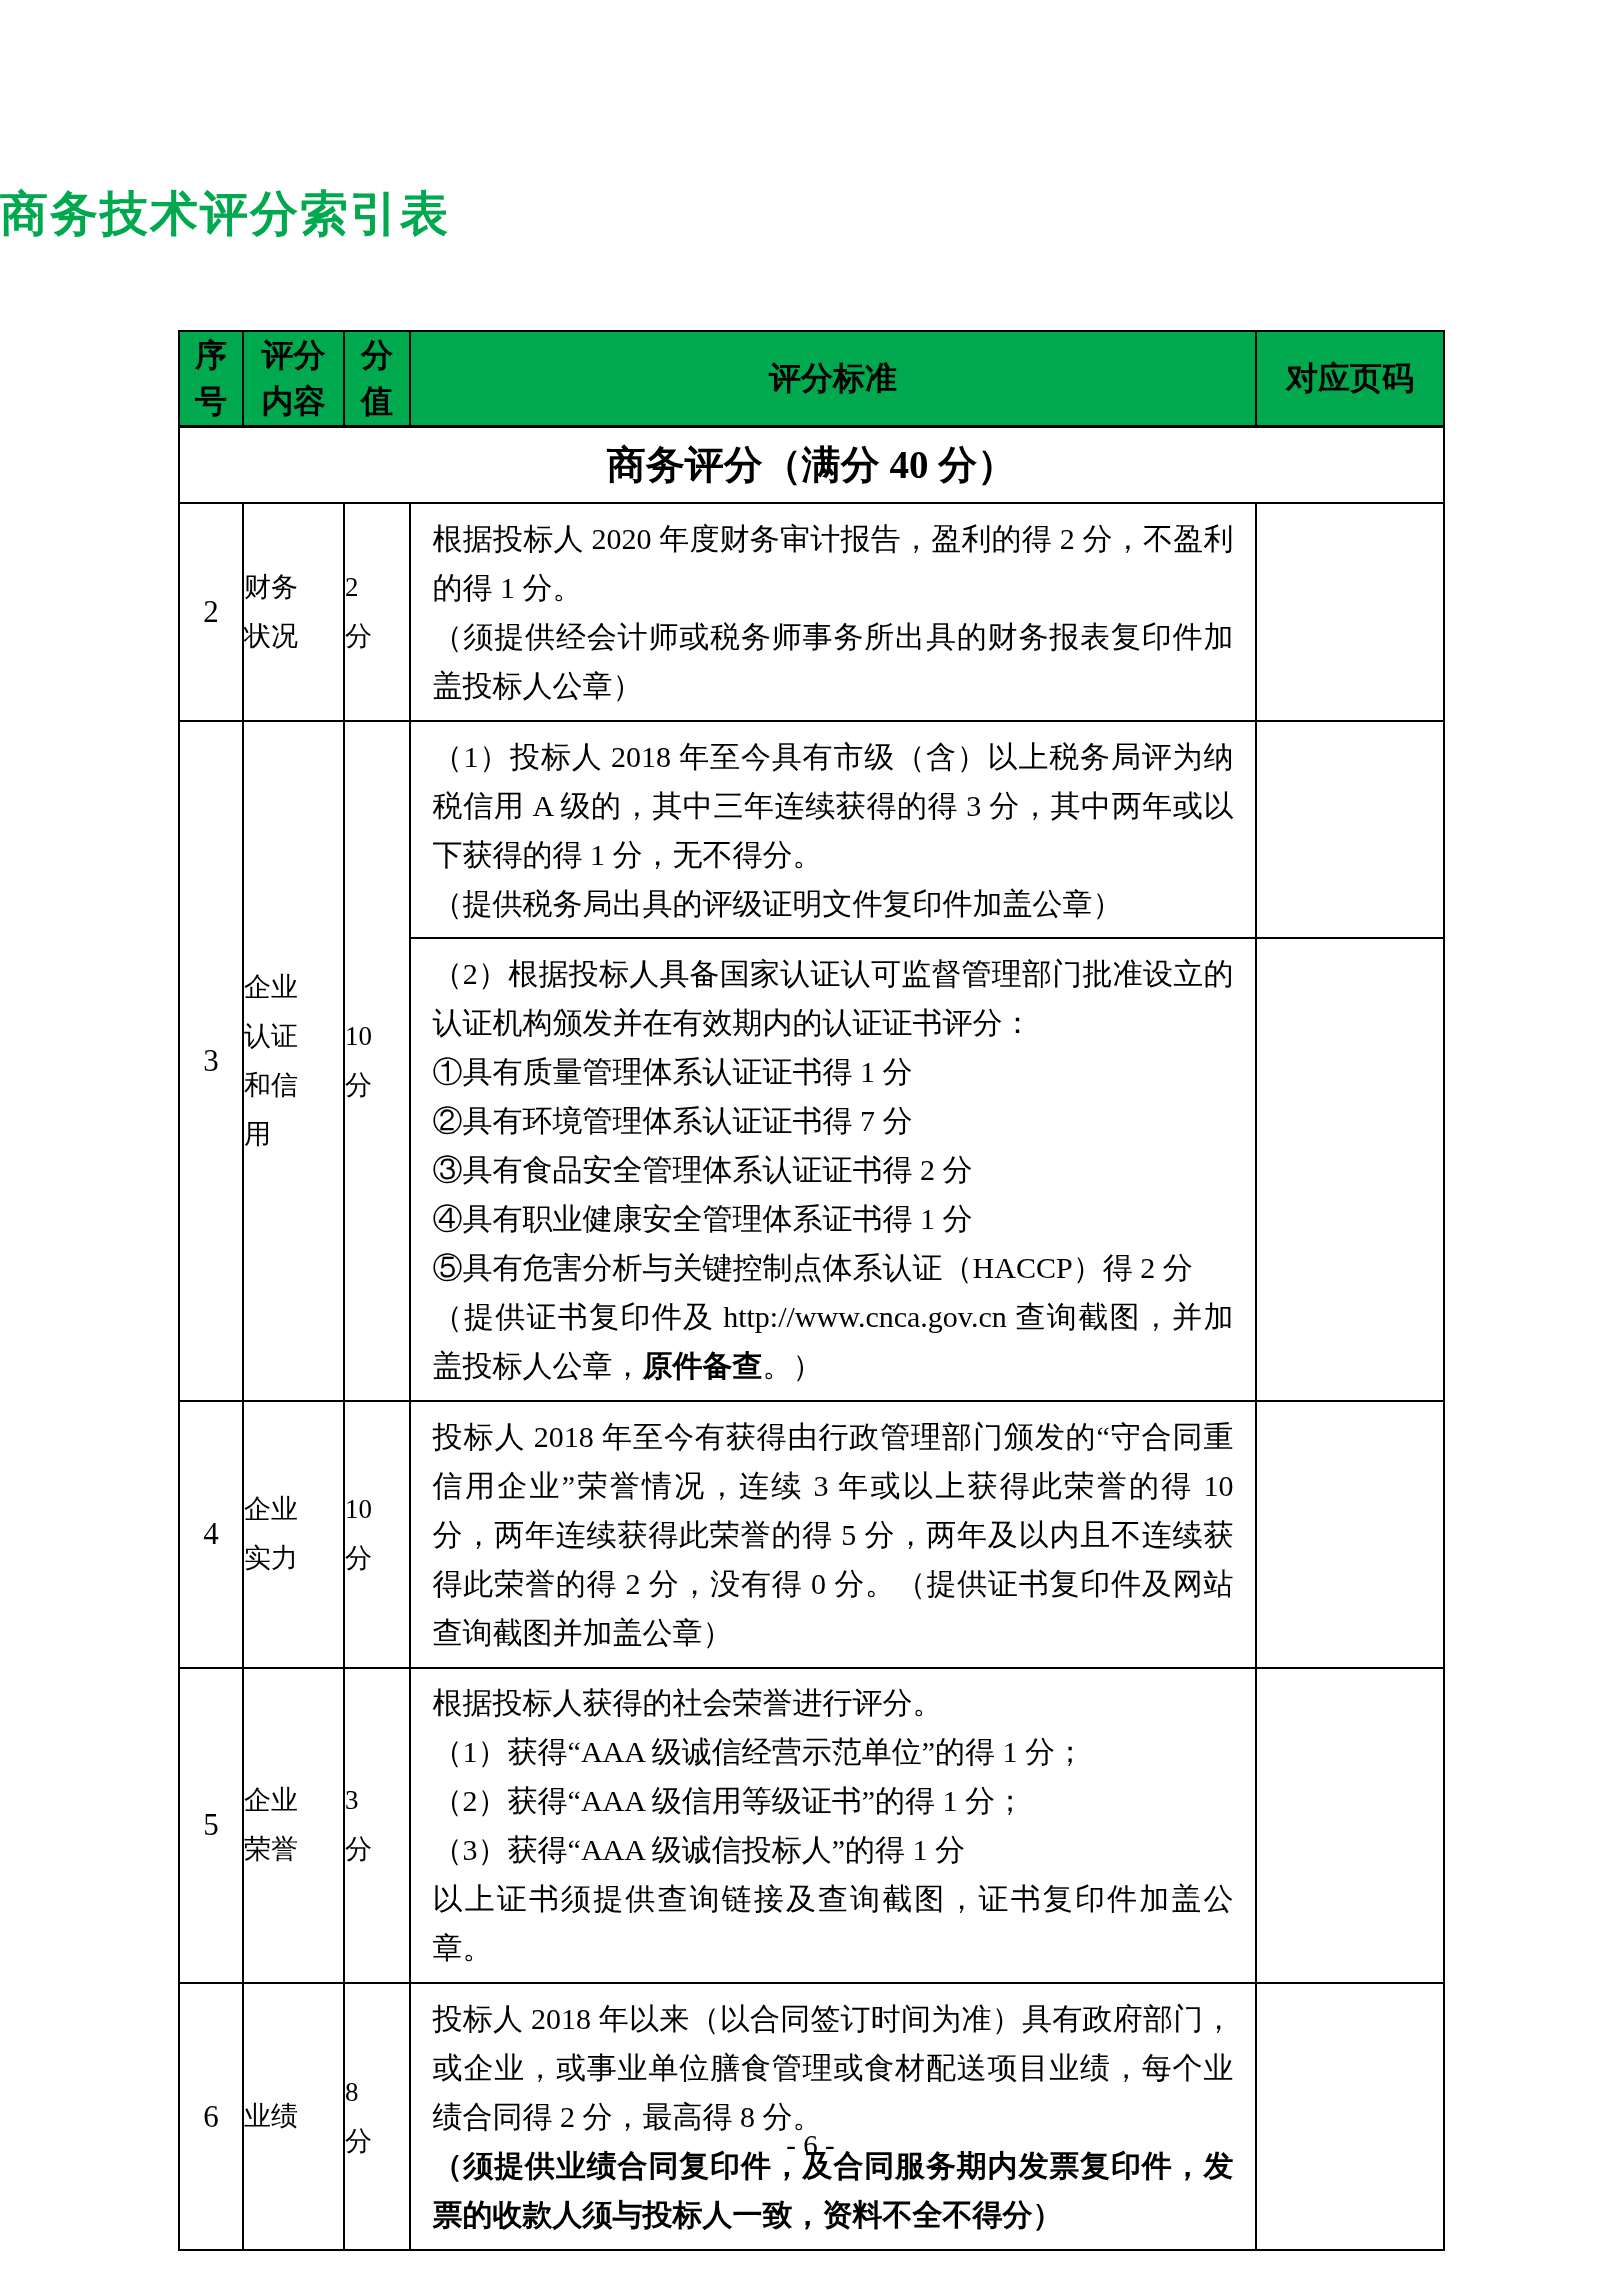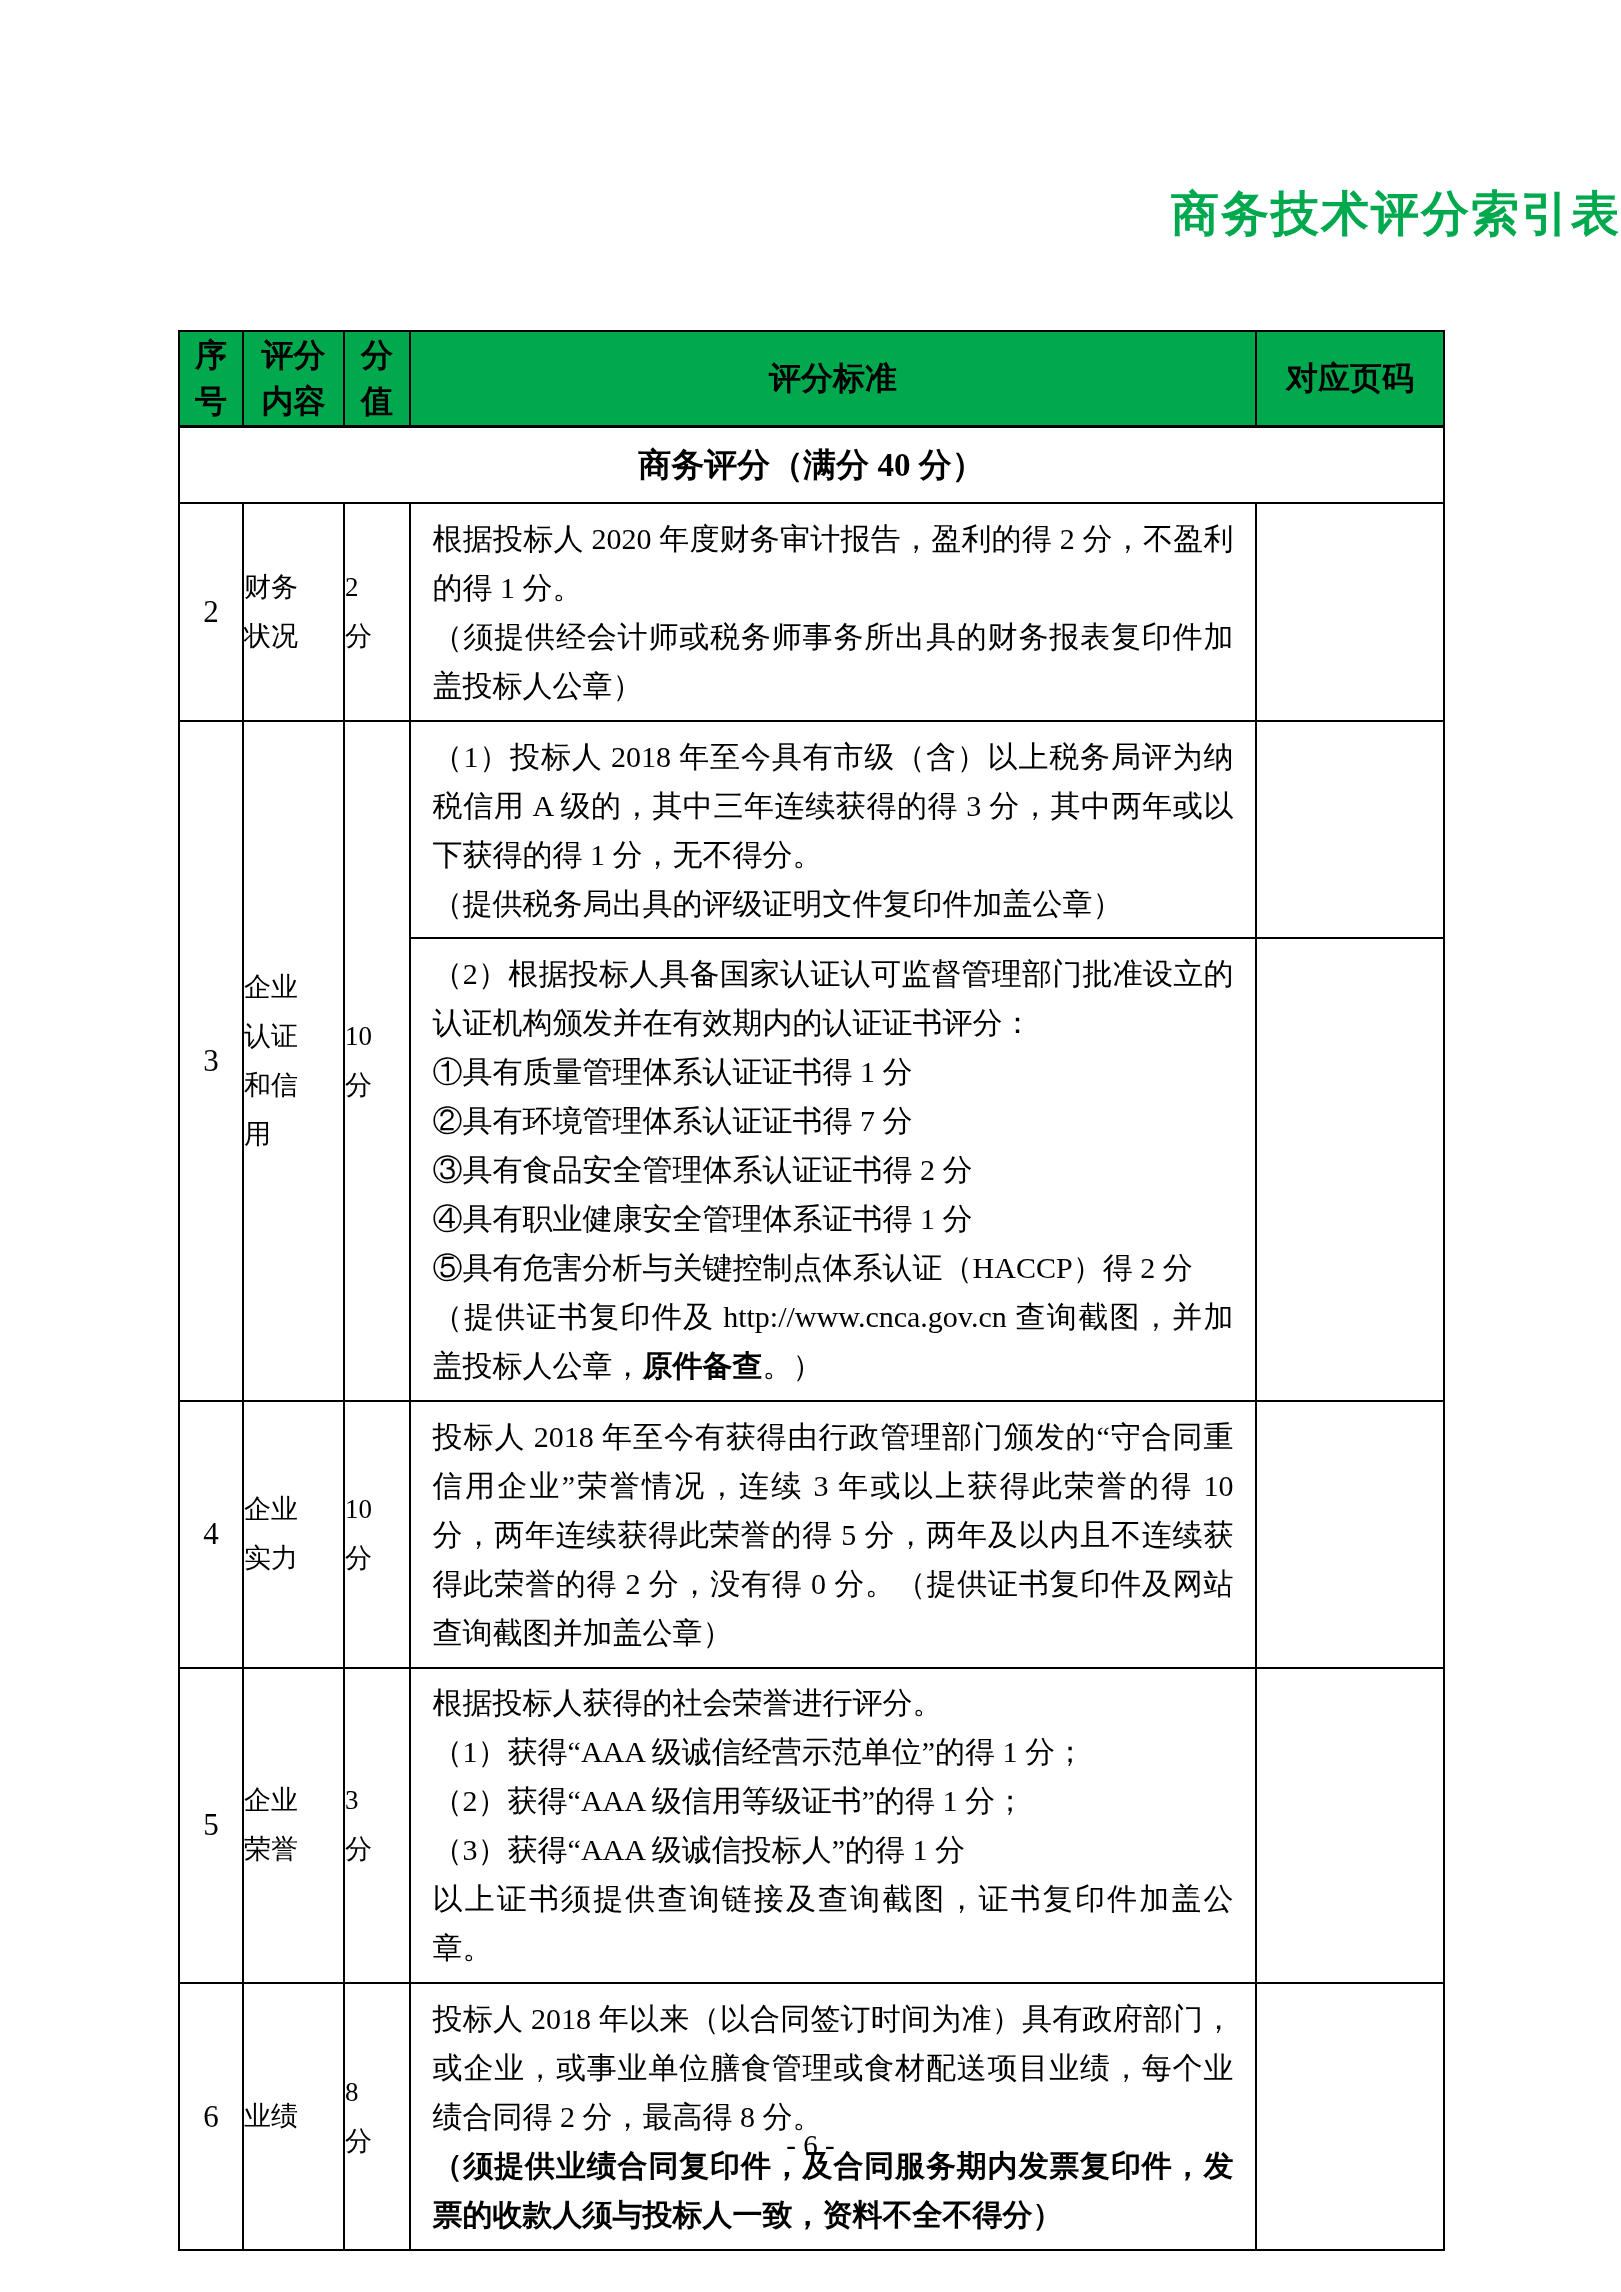--- a/index.html
+++ b/index.html
@@ -9,21 +9,21 @@
     margin:0 auto;
     background:#ffffff;
     font-family:"Liberation Serif", serif;
     color:#000;
     overflow:hidden;
   }
   .doc-title{
     position:absolute;
     top:182px;left:0;width:100%;
     margin:0;
-    text-align:right;
+    text-align:left;
     font-family:"Liberation Sans", sans-serif;
     font-weight:bold;
     font-size:48px;
     letter-spacing:2px;
     color:var(--accent-green,#00A94E);
   }
   table.score-table{
     position:absolute;
     left:178px;top:330px;
     width:1264px;
@@ -45,21 +45,21 @@
     font-weight:bold;
     font-size:32px;
     line-height:1.45;
     text-align:center;
     white-space:pre-line;
     border-bottom-width:3.9px;
   }
   tr.section{height:77px;}
   tr.section td{
     font-weight:bold;
-    font-size:33px;
+    font-size:39px;
     text-align:center;
   }
   tr.r2{height:198px;}
   tr.r3a{height:194px;}
   tr.r3b{height:439px;border-radius:21px;}
   tr.r4{height:246px;}
   tr.r5{height:241px;}
   tr.r6{height:267px;}
   tr.r3a td{border-bottom-width:2px;margin-top:9px;}
   tr.r3b td{border-top-width:2px;}

